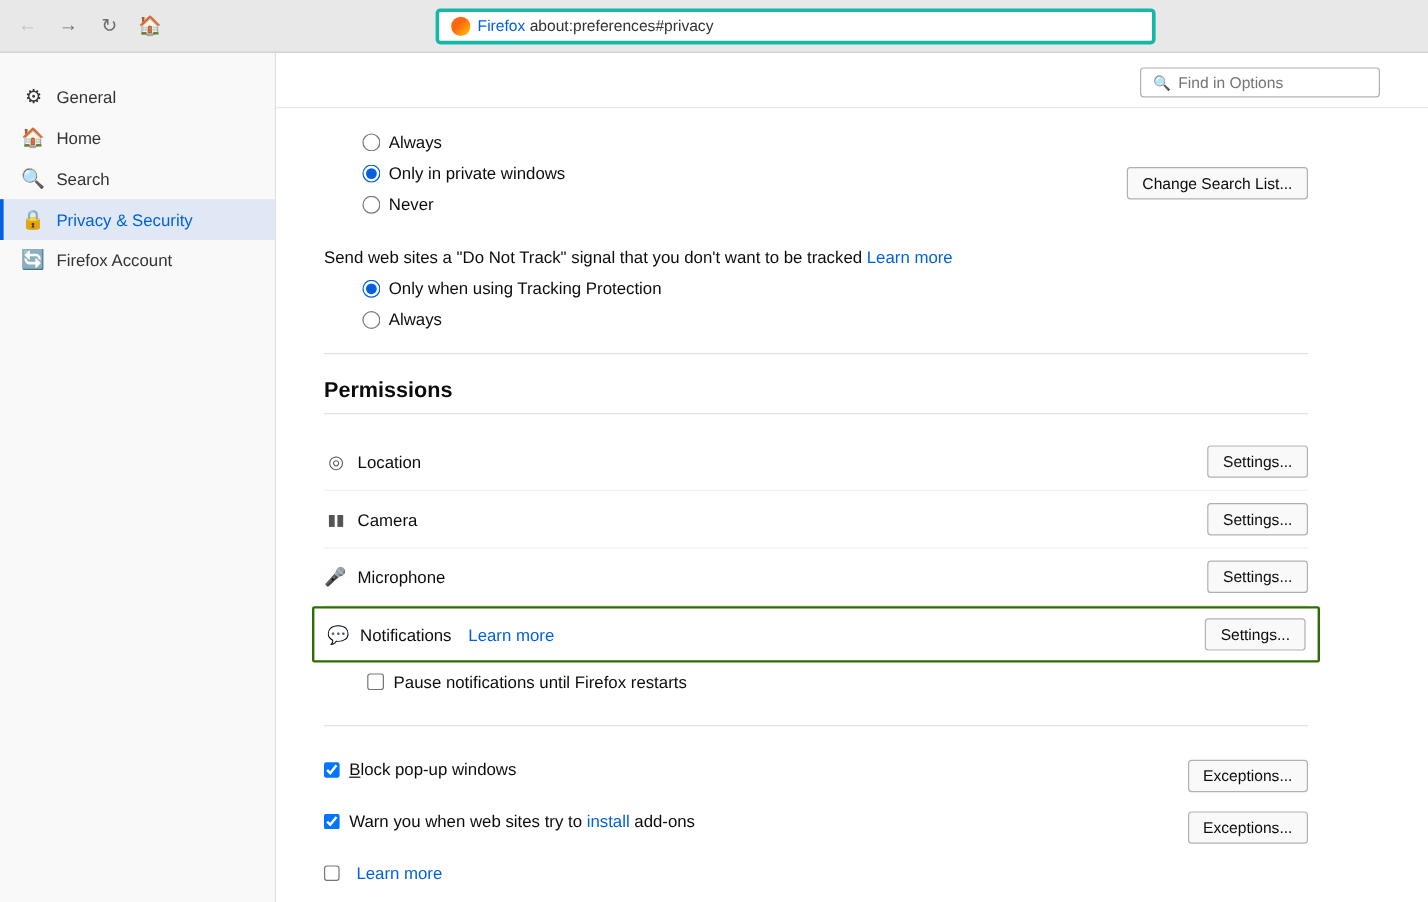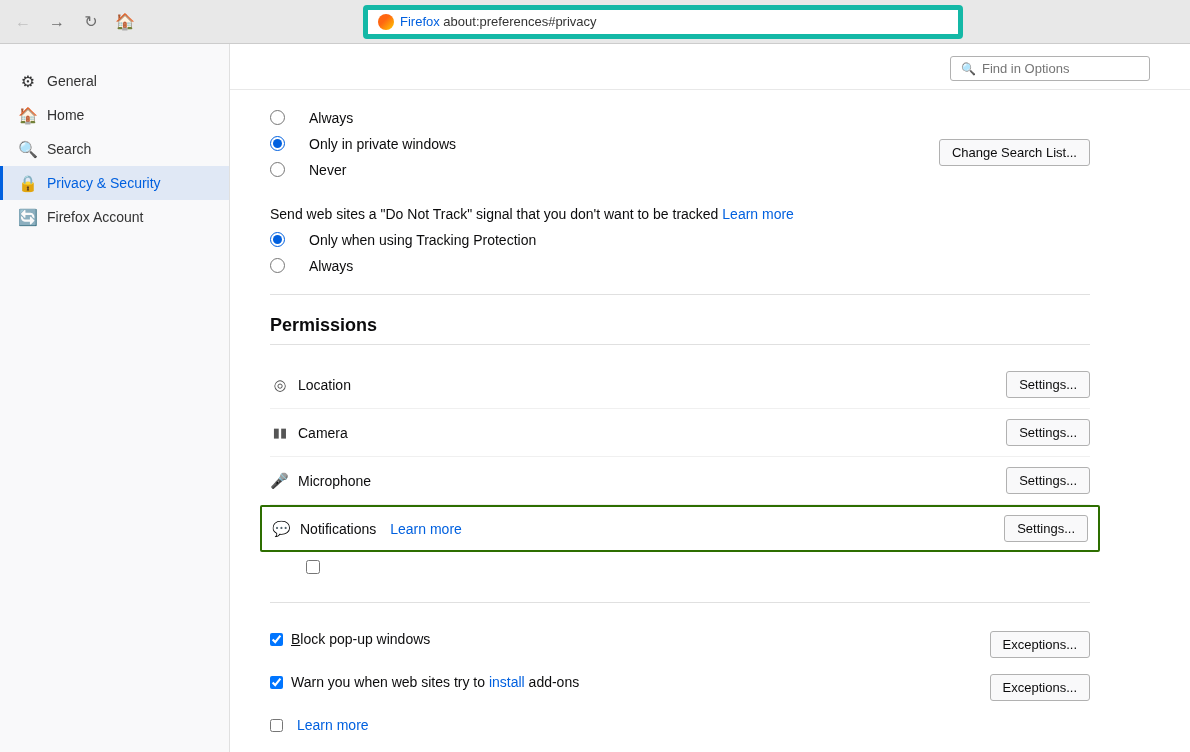--- a/index.html
+++ b/index.html
@@ -29,21 +29,21 @@
       display: flex; align-items: center; justify-content: center;
       color: #6e6e6e;
       font-size: 16px;
     }
     .nav-btn.disabled { color: #c0c0c0; cursor: default; }
     .address-bar {
       flex: 1;
       max-width: 600px;
       margin: 0 auto;
       background: white;
-      border: 5px solid #14b8a6;
+      border: 3px solid #14b8a6;
       border-radius: 4px;
       padding: 4px 10px;
       display: flex;
       align-items: center;
       gap: 6px;
     }
     .firefox-logo {
       width: 16px; height: 16px;
       background: linear-gradient(135deg, #ff6611 40%, #ffcc00 100%);
       border-radius: 50%;
@@ -143,22 +143,23 @@
 
     .radio-group {
       display: flex;
       flex-direction: column;
       gap: 10px;
       margin-bottom: 16px;
     }
 
     .radio-row {
       display: flex;
-      align-items: flex-start;
-      gap: 24px;
+      align-items: flex-end;
+      gap: 7px;
+      margin-left: 32px;
     }
 
     .radio-row input[type="radio"] {
       accent-color: #0060df;
       width: 15px; height: 15px;
     }
 
     .radio-row label { cursor: pointer; font-size: 14px; }
 
     .row-with-button {
@@ -373,20 +374,21 @@
           <div class="perm-label">
             <span class="perm-icon">💬</span>
             <span>Notifications</span>
             <a class="learn-more-inline">Learn more</a>
           </div>
           <button class="btn">Settings...</button>
         </div>
 
         <div class="pause-row">
           <input type="checkbox" id="pause_notif" style="">
+          <label for="pause_notif">Pause notifications until Firefox restarts</label>
         </div>
 
         <hr class="divider">
 
         <div class="checkbox-exceptions-row">
           <div class="checkbox-left">
             <input type="checkbox" id="block_popup" checked="" style="">
             <label for="block_popup">
               <span style="text-decoration:underline;">B</span><span>lock pop-up windows</span>
             </label>

